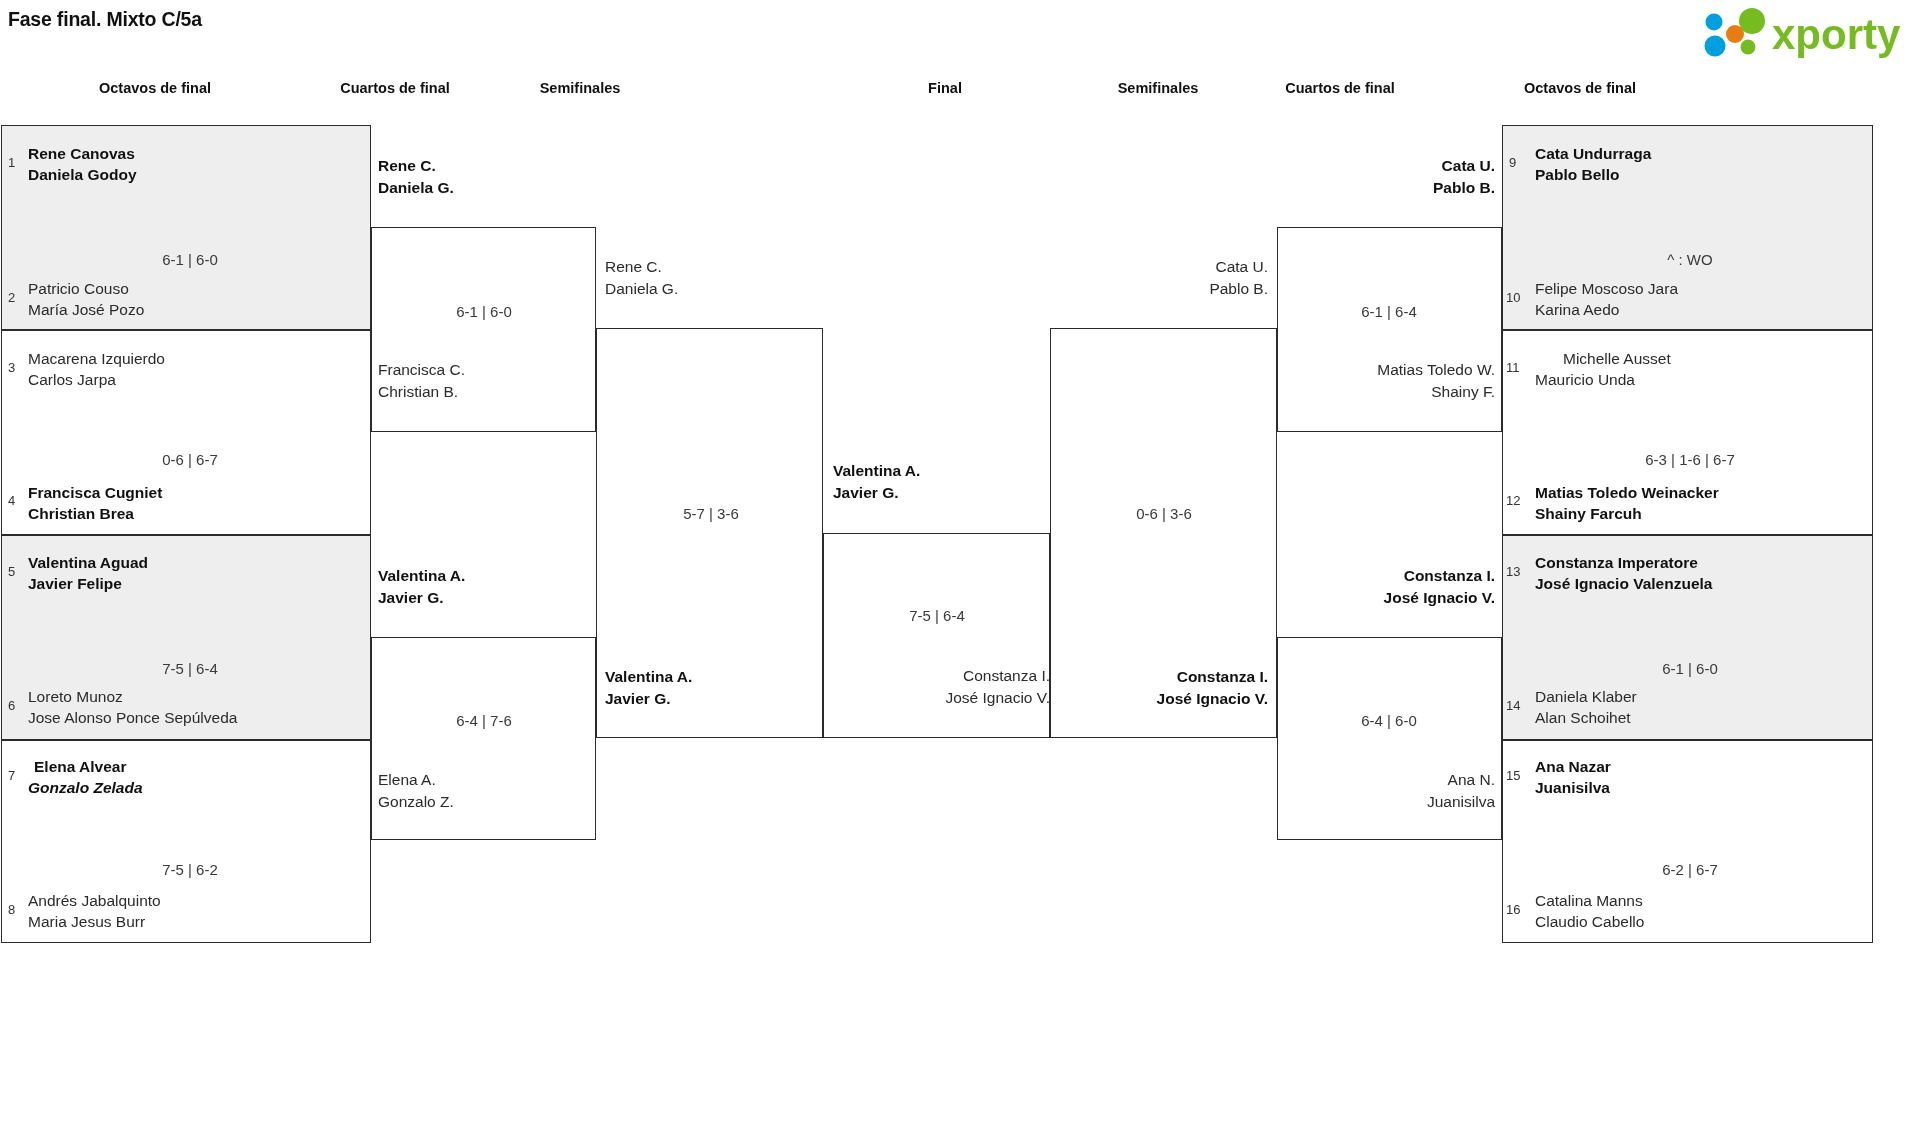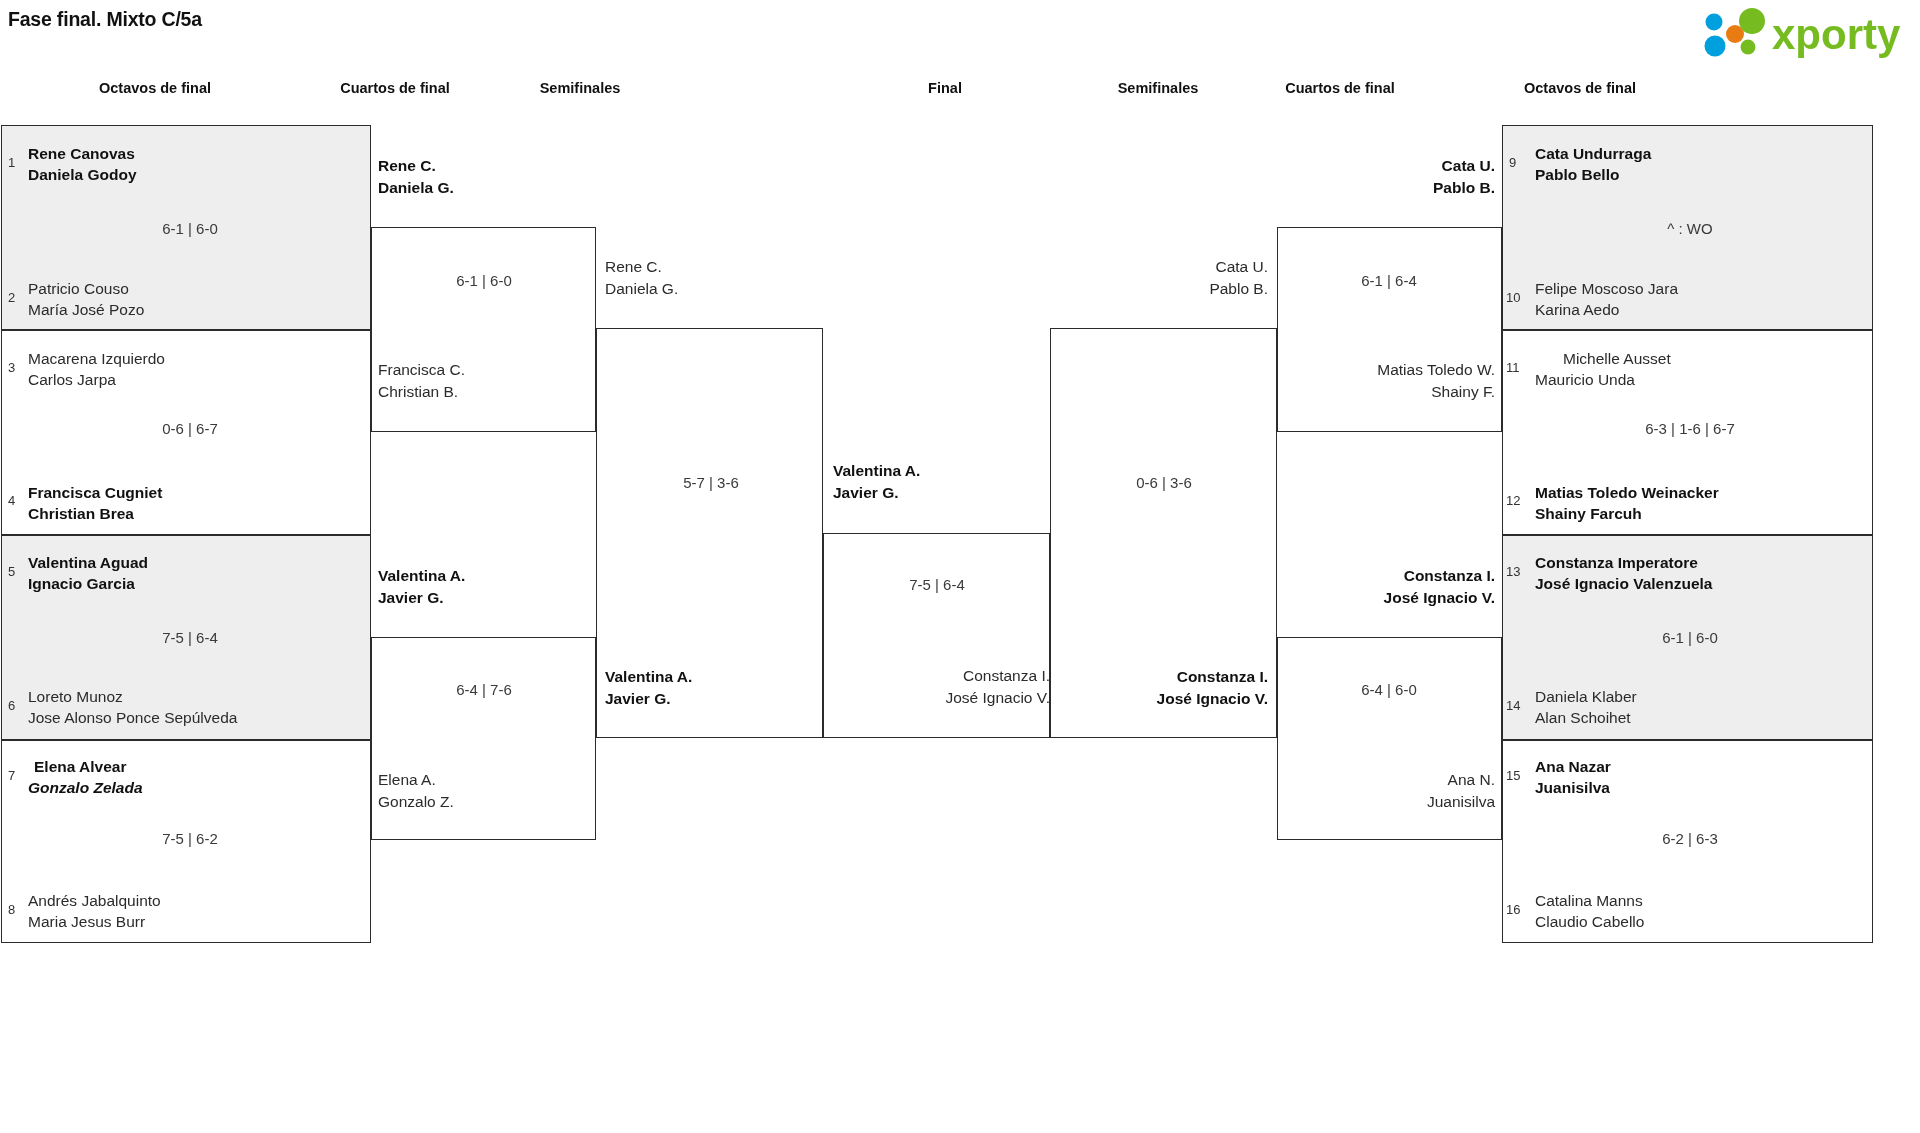--- a/index.html
+++ b/index.html
@@ -52,21 +52,21 @@
 
   .team {
     position: absolute; font-size: 15.5px; line-height: 19px;
     color: #2b2b2b; white-space: nowrap;
   }
   .team.win { font-weight: 700; color: #111111; }
   .team.right { text-align: right; }
 
   .score {
     position: absolute; font-size: 15px; line-height: 19px;
-    color: #3a3a3a; text-align: center; white-space: nowrap;
+    color: #3a3a3a; text-align: center; white-space: nowrap; margin-top: 31px;
   }
 </style>
 </head>
 <body>
 
 <div id="root">
 
   <div class="title-block">
     <div class="title-line">Fase final. Mixto C/5a</div>
   </div>
@@ -106,21 +106,21 @@
   <div class="seed" style="left:8px;  top:360px; width:20px;">3</div>
   <div class="team" style="left:28px; top:349px;">Macarena Izquierdo</div>
   <div class="team" style="left:28px; top:370px;">Carlos Jarpa</div>
   <div class="score" style="left:40px; top:419px; width:300px;">0-6 | 6-7</div>
   <div class="seed" style="left:8px;  top:493px; width:20px;">4</div>
   <div class="team win" style="left:28px; top:483px;">Francisca Cugniet</div>
   <div class="team win" style="left:28px; top:504px;">Christian Brea</div>
 
   <div class="seed" style="left:8px;  top:564px; width:20px;">5</div>
   <div class="team win" style="left:28px; top:553px;">Valentina Aguad</div>
-  <div class="team win" style="left:28px; top:574px;">Ignacio Garcia</div>
+  <div class="team win" style="left:28px; top:574px;">Javier Felipe</div>
   <div class="score" style="left:40px; top:628px; width:300px;">7-5 | 6-4</div>
   <div class="seed" style="left:8px;  top:698px; width:20px;">6</div>
   <div class="team" style="left:28px; top:687px;">Loreto Munoz</div>
   <div class="team" style="left:28px; top:708px;text-align:center;">Jose Alonso Ponce Sepúlveda</div>
 
   <div class="seed" style="left:8px;  top:768px; width:20px;">7</div>
   <div class="team win" style="left:34px; top:757px;">Elena Alvear</div>
   <div class="team win" style="left:28px; top:778px;font-style:italic;">Gonzalo Zelada</div>
   <div class="score" style="left:40px; top:829px; width:300px;">7-5 | 6-2</div>
   <div class="seed" style="left:8px;  top:902px; width:20px;">8</div>
@@ -206,18 +206,18 @@
   <div class="team win" style="left:1535px; top:553px;">Constanza Imperatore</div>
   <div class="team win" style="left:1535px; top:574px;">José Ignacio Valenzuela</div>
   <div class="score" style="left:1540px; top:628px; width:300px;">6-1 | 6-0</div>
   <div class="seed" style="left:1506px; top:698px; width:28px;">14</div>
   <div class="team" style="left:1535px; top:687px;">Daniela Klaber</div>
   <div class="team" style="left:1535px; top:708px;">Alan Schoihet</div>
 
   <div class="seed" style="left:1506px; top:768px; width:28px;">15</div>
   <div class="team win" style="left:1535px; top:757px;">Ana Nazar</div>
   <div class="team win" style="left:1535px; top:778px;">Juanisilva</div>
-  <div class="score" style="left:1540px; top:829px; width:300px;">6-2 | 6-3</div>
+  <div class="score" style="left:1540px; top:829px; width:300px;">6-2 | 6-7</div>
   <div class="seed" style="left:1506px; top:902px; width:28px;">16</div>
   <div class="team" style="left:1535px; top:891px;">Catalina Manns</div>
   <div class="team" style="left:1535px; top:912px;">Claudio Cabello</div>
 
 </div>
 
 </body></html>

